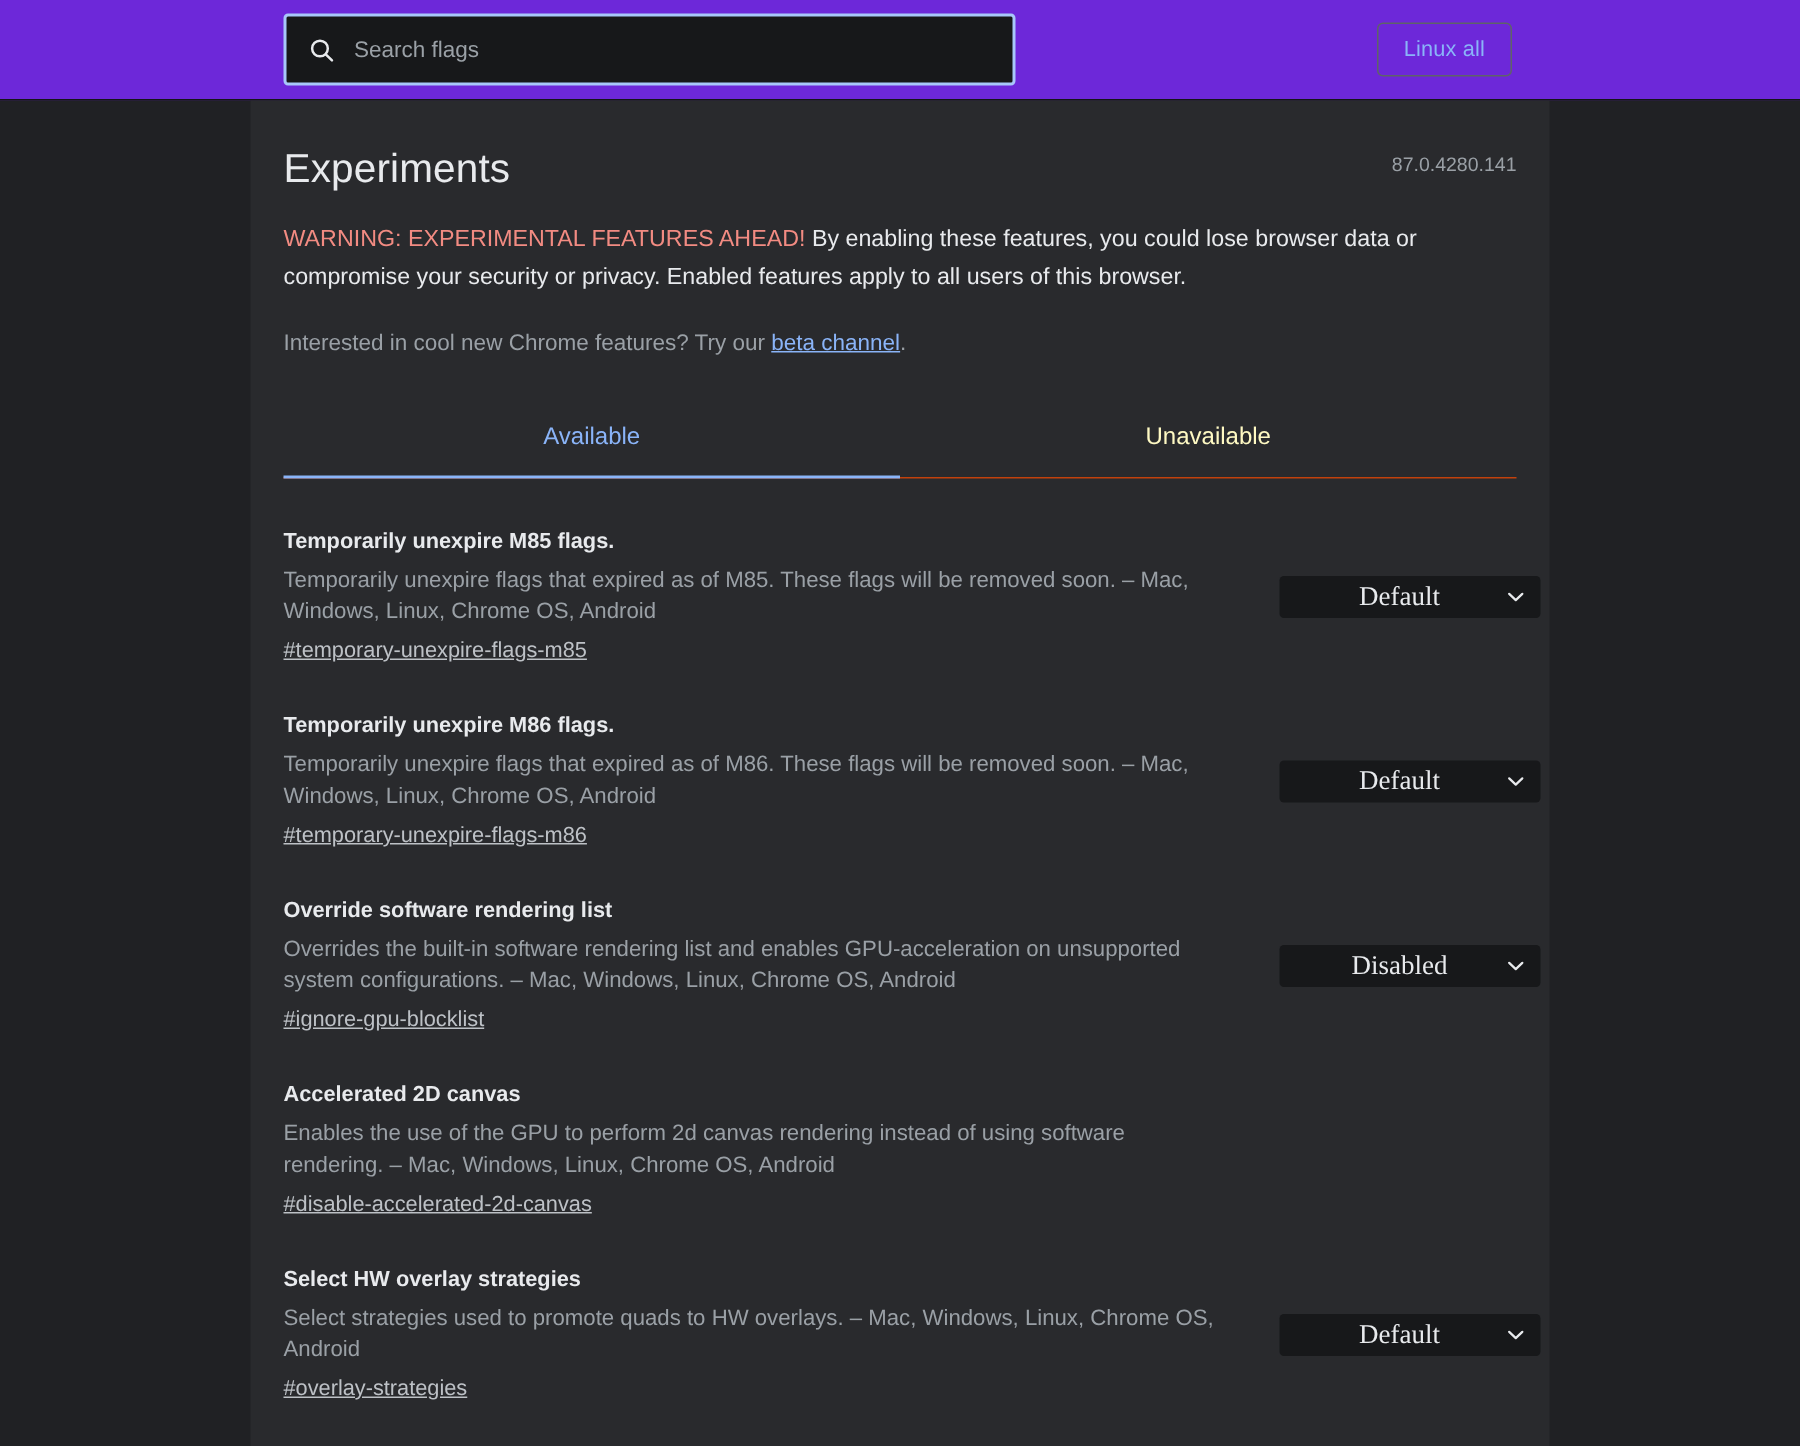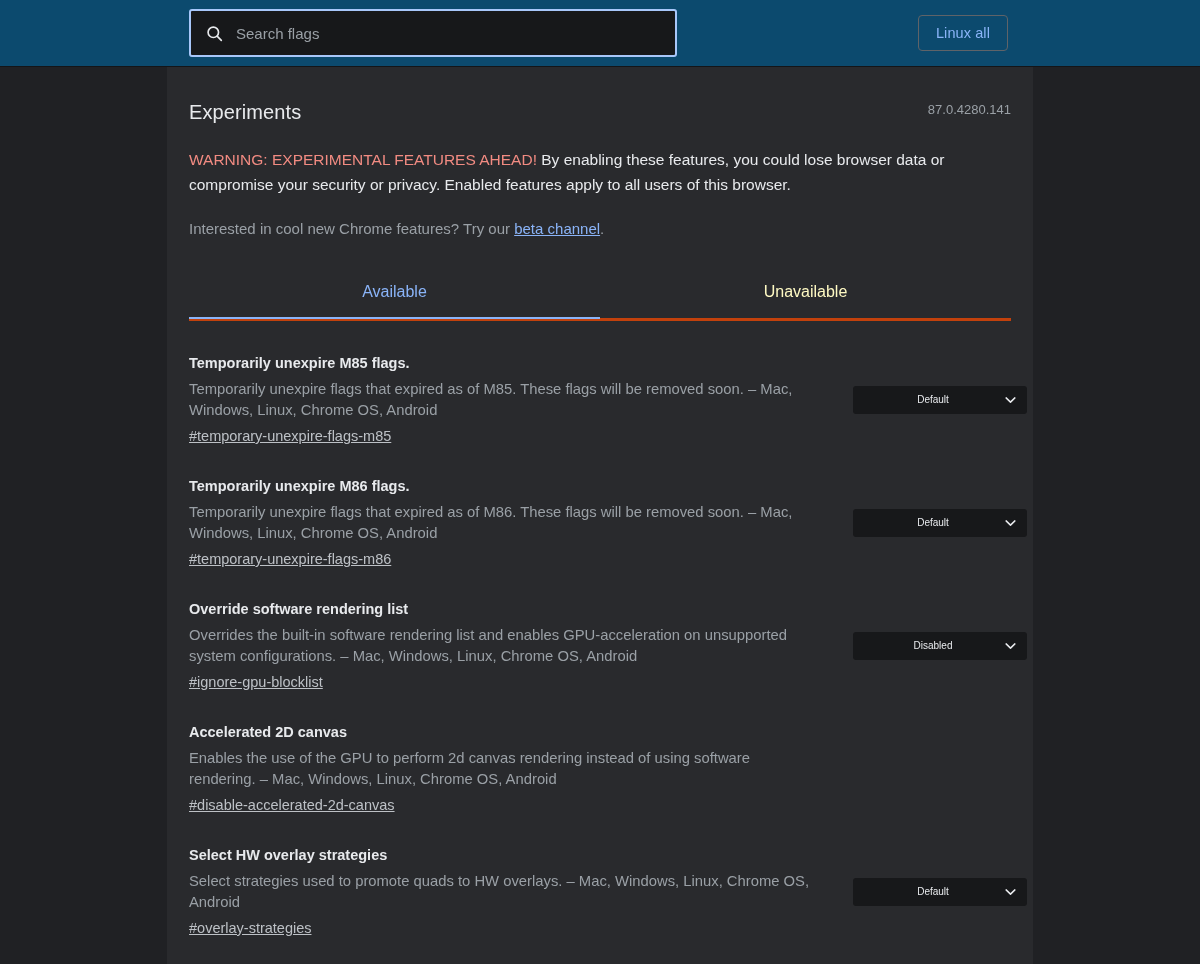--- a/index.html
+++ b/index.html
@@ -10,21 +10,21 @@
     background: #202124;
     font-family: "Liberation Sans", sans-serif;
     -webkit-font-smoothing: antialiased;
   }
 
   
   #toolbar {
     position: relative;
     height: 67px;
     width: 1200px;
-    background: #0c4a6e;
+    background: #6d28d9;
     border-bottom: 1px solid #141518;
     display: flex;
     align-items: center;
   }
   #search-wrap {
     position: absolute;
     left: 189px;
     top: 9px;
     width: 488px;
     height: 48px;
@@ -80,21 +80,21 @@
     top: 0;
     width: 866px;
     height: 897px;
     background: #292a2d;
     padding: 0 22px;
   }
   #inner { position: relative; width: 822px; margin: 0 auto; }
 
   #title-row { position: relative; padding-top: 28px; }
   #page-title {
-    font-size: 20px;
+    font-size: 27px;
     font-weight: 400;
     color: #e8eaed;
     letter-spacing: .1px;
     margin: 0;
     line-height: 34px;
   }
   #version {
     position: absolute;
     right: 0;
     top: 35px;
@@ -117,21 +117,21 @@
     line-height: 22px;
     color: #9aa0a6;
   }
   #beta-link { color: #8ab4f8; text-decoration: underline; cursor: pointer; }
 
   
   #tabs {
     margin-top: 31px;
     display: flex;
     width: 822px;
-    border-bottom: 3px solid #c2410c;
+    border-bottom: 1px solid #c2410c;
     position: relative;
   }
   .tab {
     flex: 1 1 50%;
     text-align: center;
     font-size: 16px;
     padding: 12px 0 17px 0;
     color: #fef9c3;
     cursor: pointer;
     user-select: none;
@@ -182,22 +182,22 @@
     align-self: center;
     position: relative;
   }
   .select-box {
     width: 174px;
     height: 28px;
     background: #17181a;
     border: none;
     border-radius: 3px;
     color: #e8eaed;
-    font-family: Liberation Sans, sans-serif;
-    font-size: 10px;
+    font-family: Liberation Serif, serif;
+    font-size: 18px;
     display: flex;
     align-items: center;
     cursor: pointer;
     position: relative;
     padding: 0 24px 0 10px;
   }
   .select-label { flex: 1 1 auto; text-align: center; }
   .chev {
     position: absolute;
     right: 11px;

